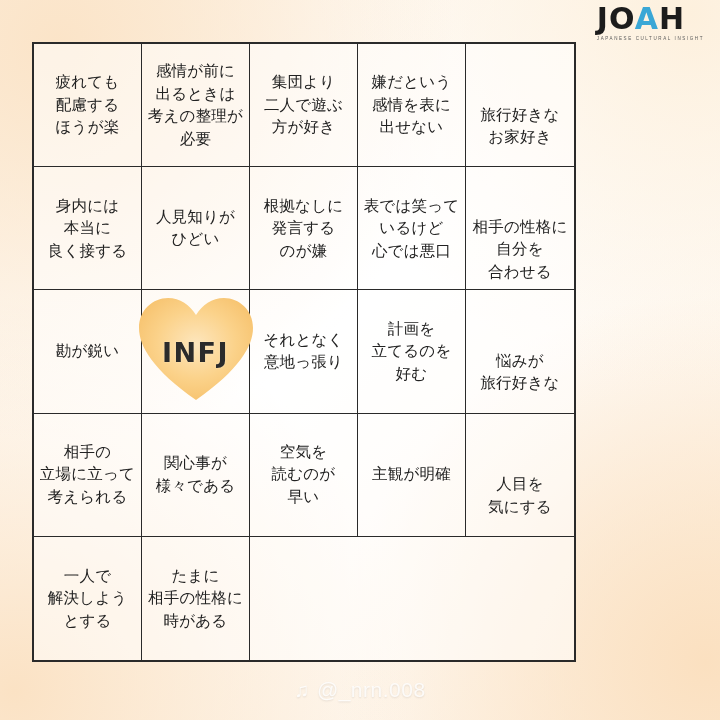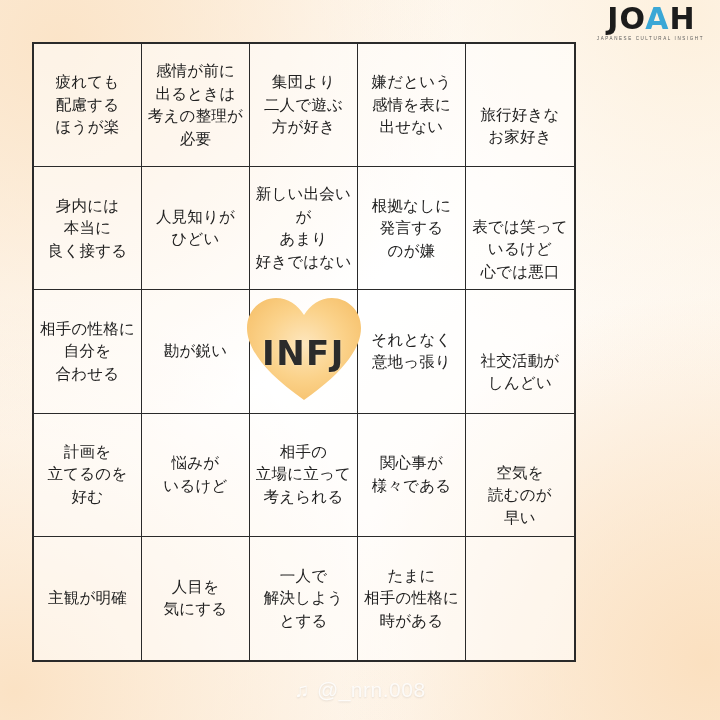--- a/index.html
+++ b/index.html
@@ -23,21 +23,21 @@
       radial-gradient(circle at 2% 96%, #fbe2c4 0%, rgba(251,226,196,0) 40%),
       radial-gradient(circle at 98% 92%, #fbe0c0 0%, rgba(251,224,192,0) 38%),
       linear-gradient(140deg, #fdf3e6 0%, #ffffff 45%, #fdf1e2 100%);
     overflow: hidden;
   }
   
   .logo {
     position: absolute;
     top: 4px;
     right: 14px;
-    text-align: center;
+    text-align: left;
     line-height: 1;
   }
   .logo-main {
     font-family: "DejaVu Sans", sans-serif;
     font-weight: bold;
     font-size: 30px;
     letter-spacing: 1px;
     color: #1c1c1c;
   }
   .logo-main .accent {
@@ -105,21 +105,21 @@
   }
   .heart-label {
     position: absolute;
     left: 0;
     right: 0;
     top: 50%;
     transform: translateY(-46%);
     text-align: center;
     font-family: "DejaVu Sans", sans-serif;
     font-weight: bold;
-    font-size: 34px;
+    font-size: 27px;
     letter-spacing: 1.5px;
     color: #2b2b2b;
     text-shadow: 0 0 2px #ffe7bd;
   }
   
   .watermark {
     position: absolute;
     left: 0;
     right: 0;
     bottom: 18px;
@@ -177,25 +177,20 @@
       </div>
 
     <div class="cell">
         <span class="cell-text">身内には
 本当に
 良く接する</span>
       </div>
     <div class="cell">
         <span class="cell-text">人見知りが
 ひどい</span>
-      </div>
-    <div class="cell">
-        <span class="cell-text">新しい出会いが
-あまり
-好きではない</span>
       </div>
     <div class="cell">
         <span class="cell-text">根拠なしに
 発言する
 のが嫌</span>
       </div>
     <div class="cell">
         <span class="cell-text">表では笑って
 いるけど
 心では悪口</span>
@@ -222,33 +217,29 @@
           </defs>
           <path d="M59 104 C 16 74, 2 50, 2 32 C 2 14, 16 2, 31 2 C 43 2, 53 9, 59 19 C 65 9, 75 2, 87 2 C 102 2, 116 14, 116 32 C 116 50, 102 74, 59 104 Z" fill="url(#hg)"></path>
         </svg>
         <div class="heart-label">INFJ</div>
       </div>
     </div>
     <div class="cell">
         <span class="cell-text">それとなく
 意地っ張り</span>
       </div>
-    <div class="cell">
-        <span class="cell-text">社交活動が
-しんどい</span>
-      </div>
 
     <div class="cell">
         <span class="cell-text">計画を
 立てるのを
 好む</span>
       </div>
     <div class="cell">
         <span class="cell-text">悩みが
-いるけど</span>
+旅行好きな</span>
       </div>
     <div class="cell">
         <span class="cell-text">相手の
 立場に立って
 考えられる</span>
       </div>
     <div class="cell">
         <span class="cell-text">関心事が
 様々である</span>
       </div>

